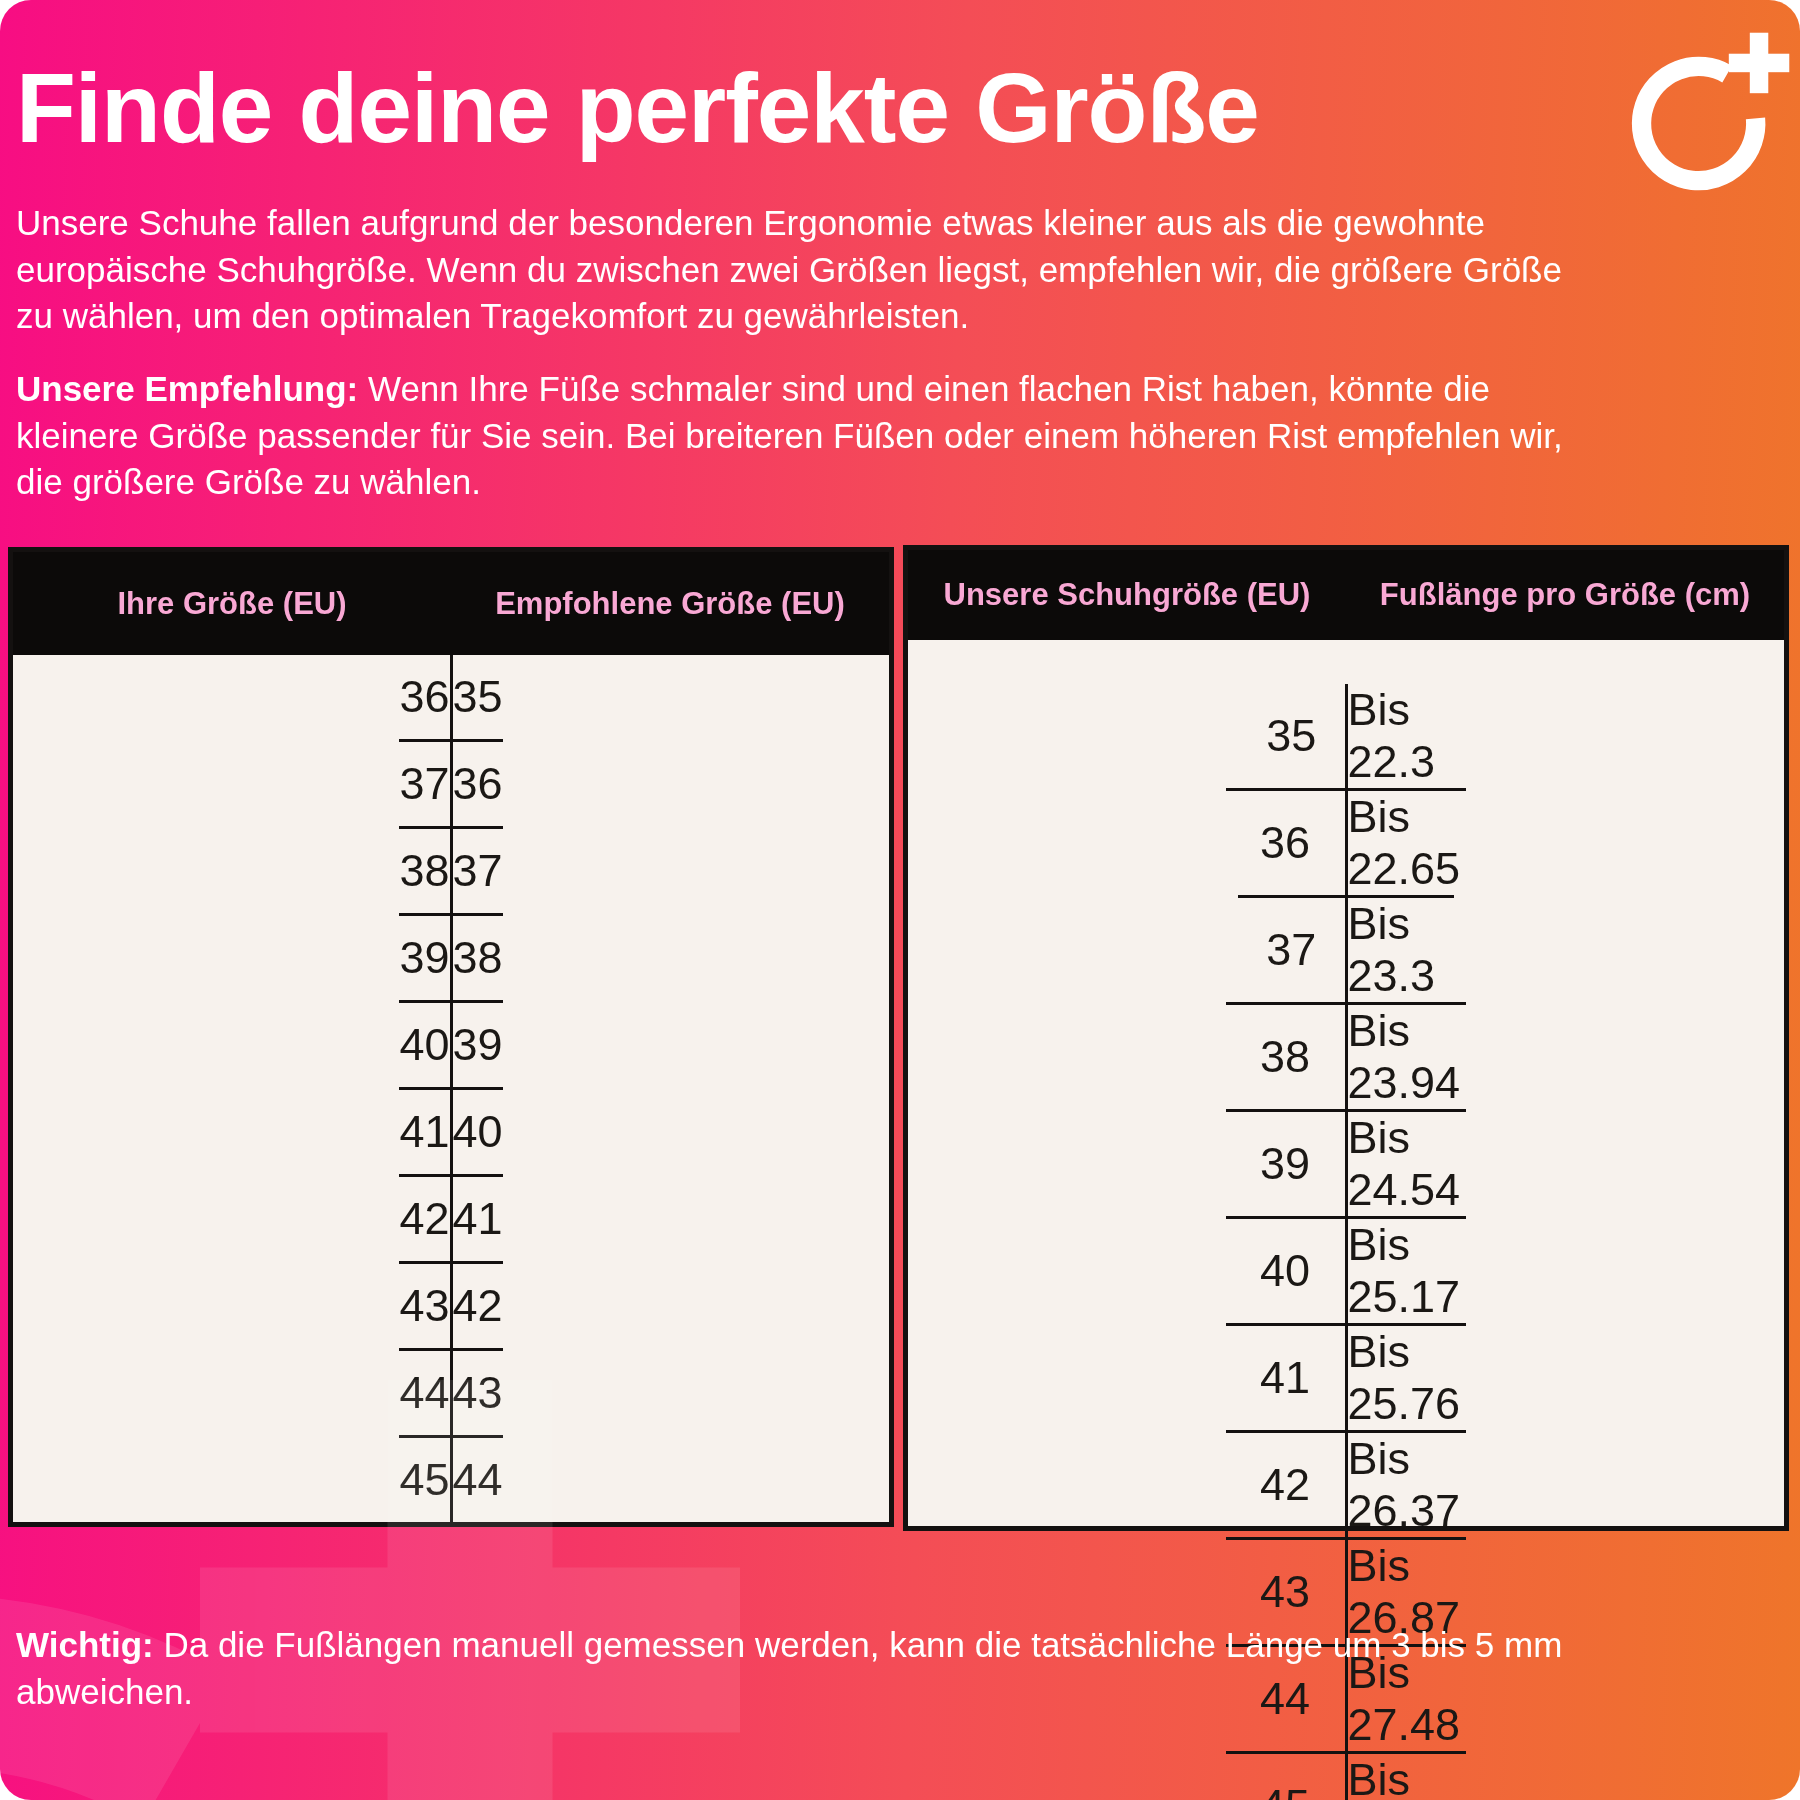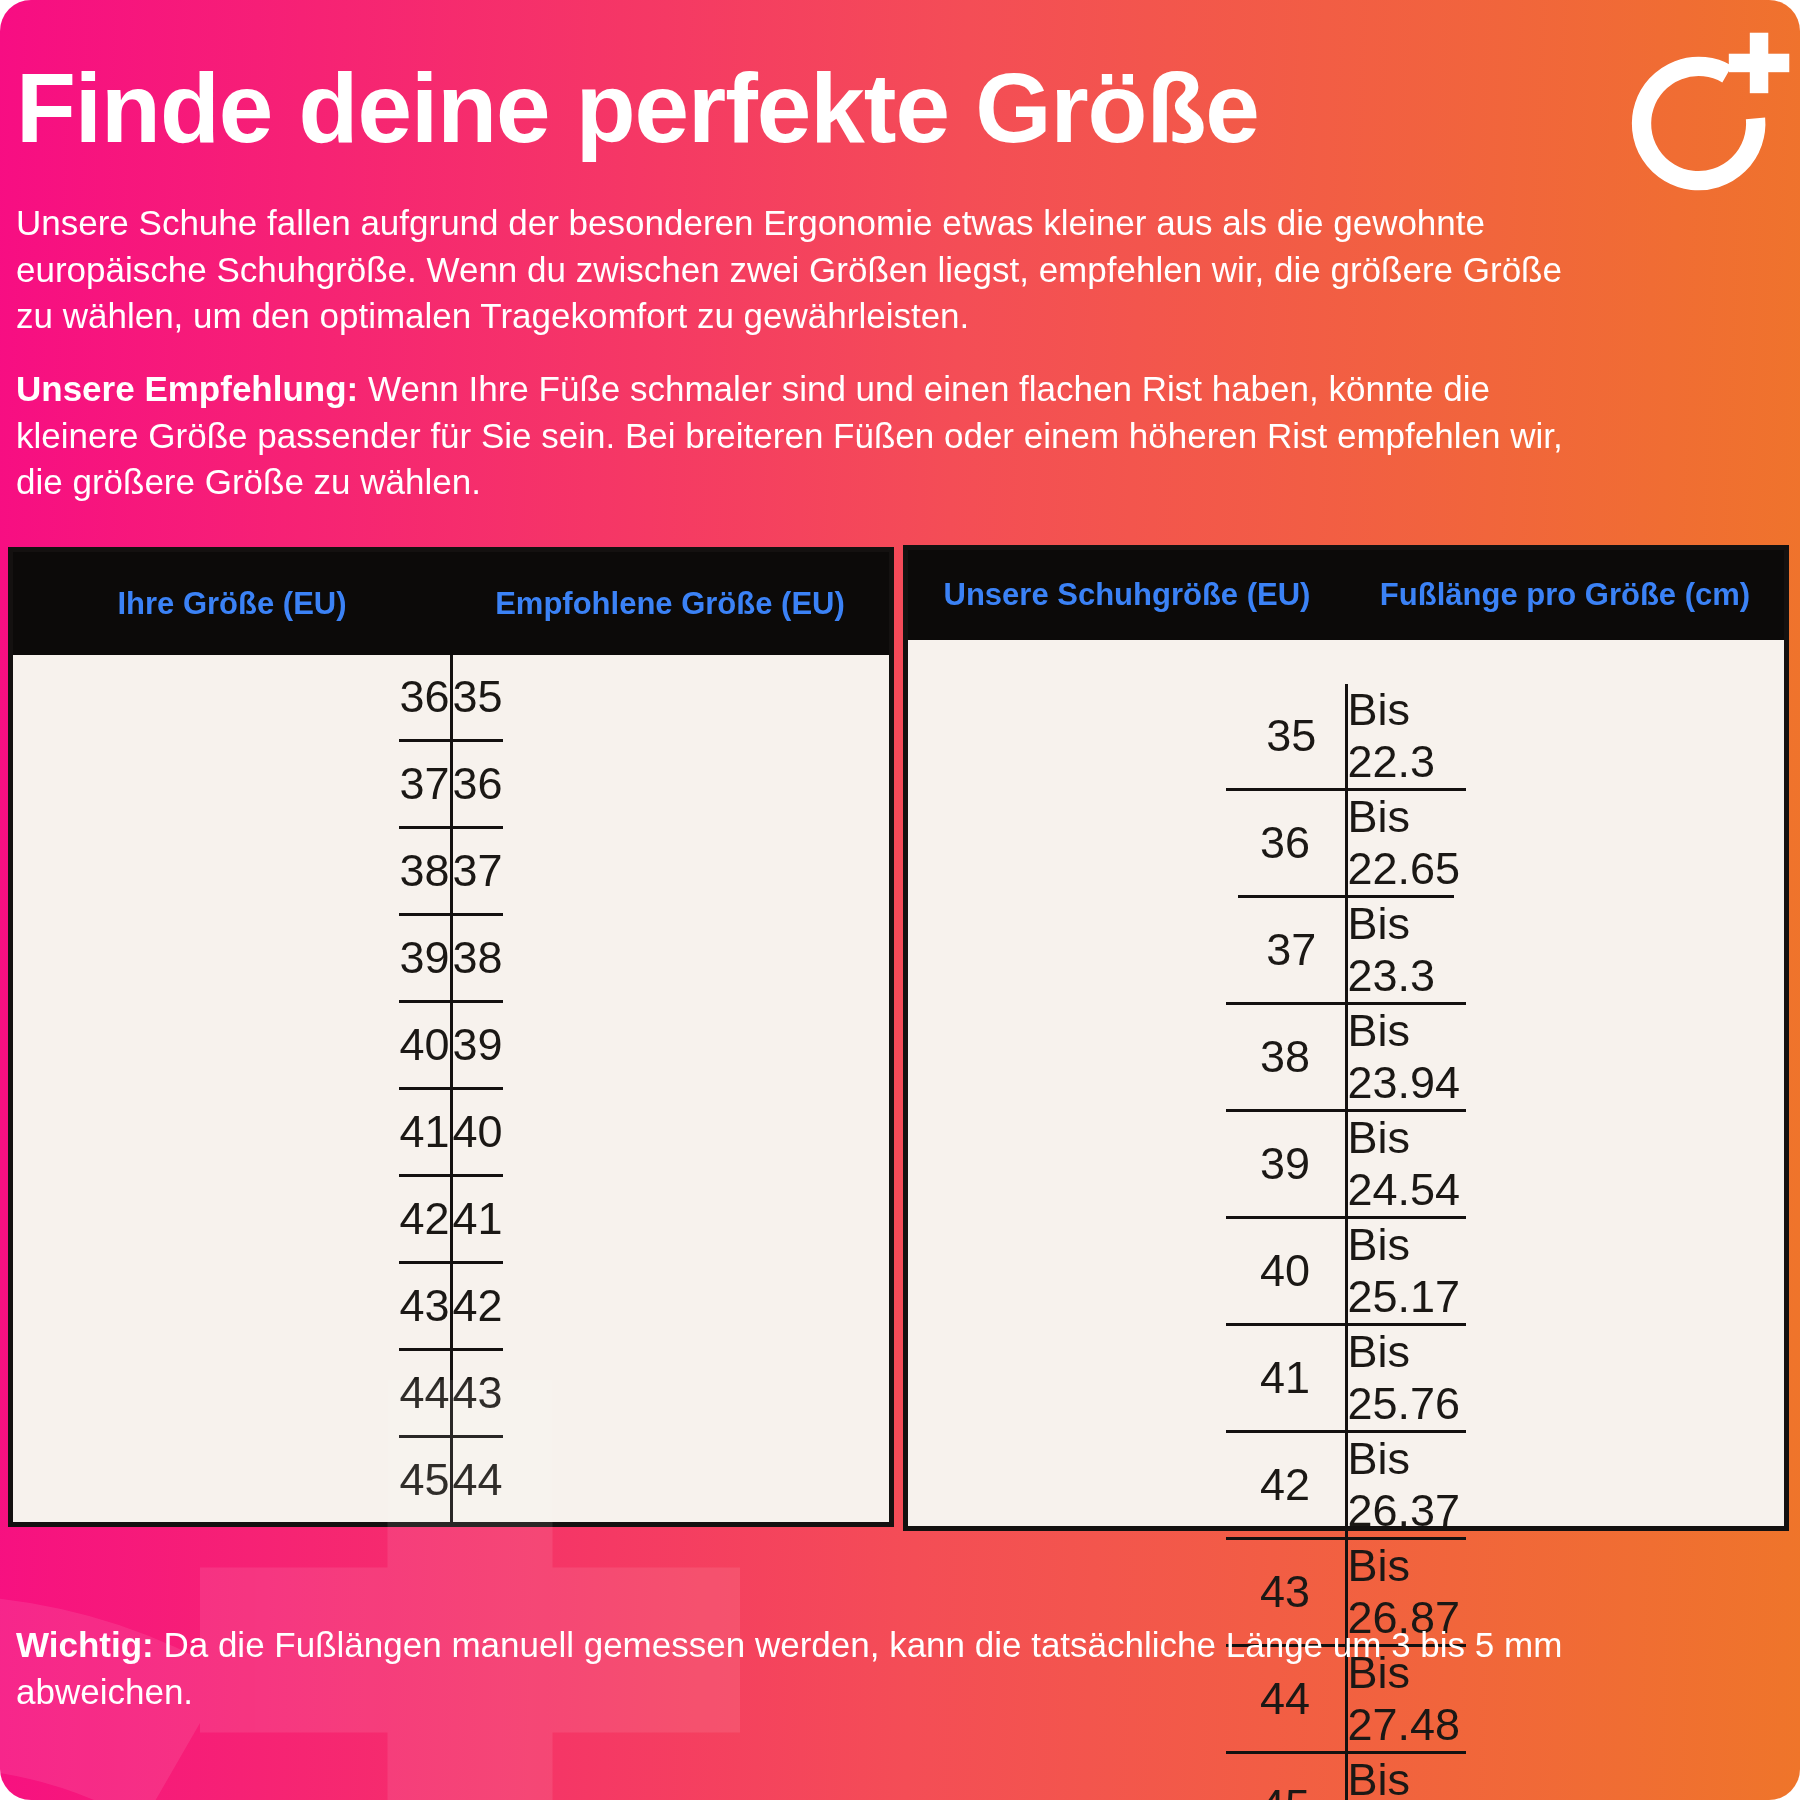--- a/index.html
+++ b/index.html
@@ -21,21 +21,21 @@
   .reco  { top:366px; width:1560px; }
   .footnote { top:1622px; width:1600px; }
   .para b { font-weight:bold; }
 
   .tbl {
     position:absolute; box-sizing:border-box; background:#f7f2ed;
     border:5px solid #141110; display:flex; flex-direction:column;
   }
   .tbl-left  { left:8px;   top:547px; width:886px; height:980px; }
   .tbl-right { left:903px; top:545px; width:886px; height:986px;gap:44px; }
-  .thead { background:#0c0a09; color:#3b82f6; display:flex; flex:0 0 auto; }
+  .thead { background:#0c0a09; color:#f9a8d4; display:flex; flex:0 0 auto; }
   .tbl-left  .thead { height:103px; }
   .tbl-right .thead { height:90px; }
   .th {
     flex:1 1 0; display:flex; align-items:center; justify-content:center;
     font-weight:bold; font-size:31px; letter-spacing:0;
   }
   .tbody { flex:1 1 auto; display:flex; flex-direction:column;align-items:center; }
   .trow { flex:1 1 0; display:flex; border-top:3px solid #141110; }
   .tbody .trow:first-child { border-top:none; }
   .tcell {

